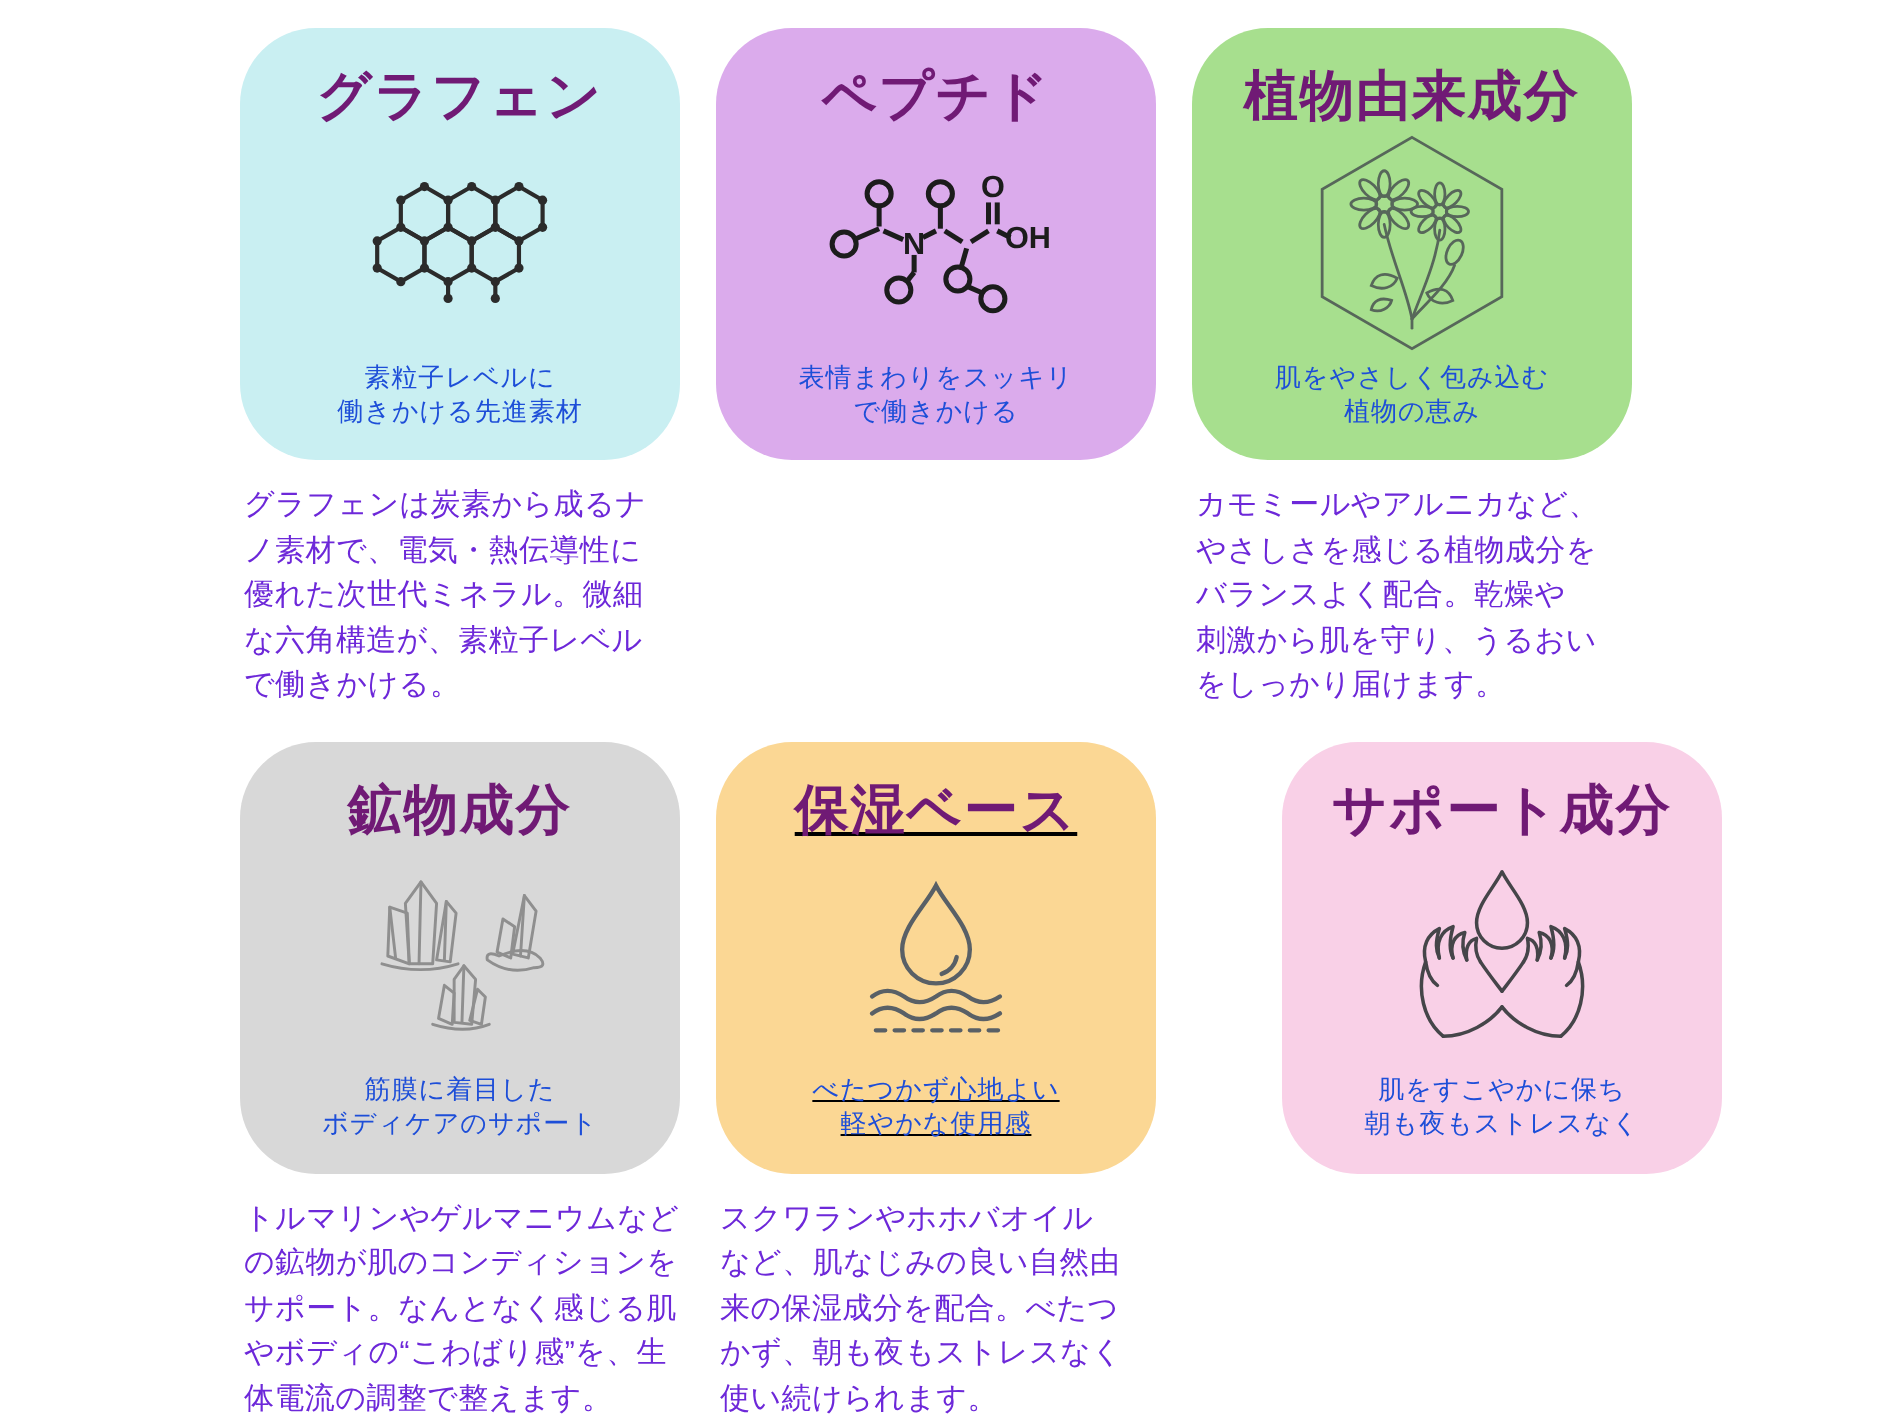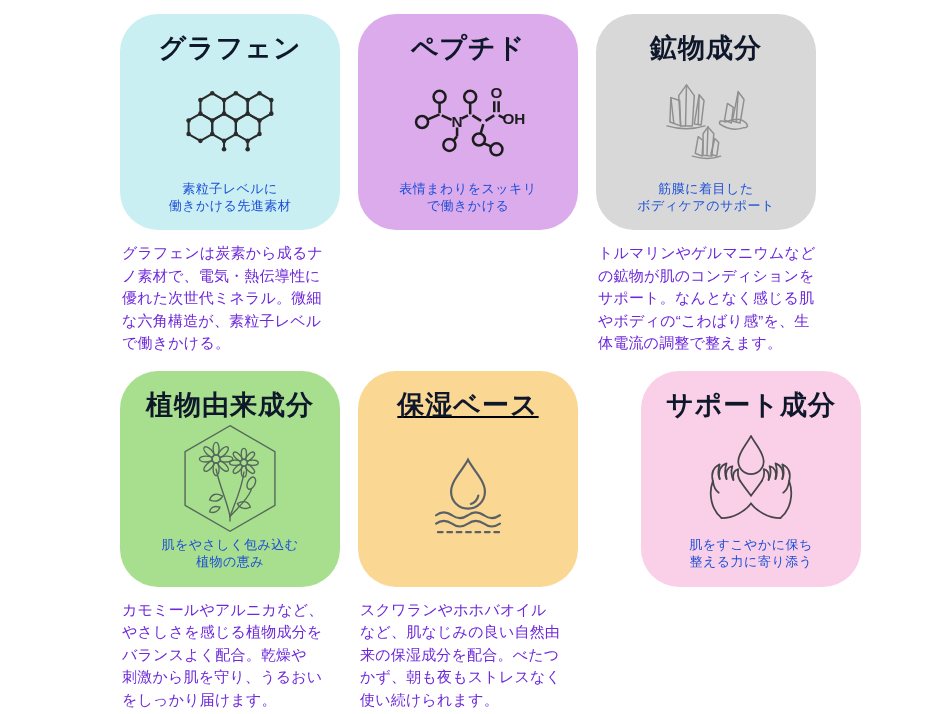--- a/index.html
+++ b/index.html
@@ -11,21 +11,21 @@
     position:absolute;left:120px;top:14px;
     display:grid;grid-template-columns:repeat(3,220px);column-gap:18px;row-gap:16px;
   }
   .cell{width:220px;display:flex;flex-direction:column;}
   .card{
     width:220px;height:216px;border-radius:38px;box-sizing:border-box;
     display:flex;flex-direction:column;align-items:center;justify-content:space-between;
     padding:20px 8px 16px 8px;
   }
   .card-title{
-    font-size:27px;font-weight:800;color:#0f172a;letter-spacing:1px;
+    font-size:27px;font-weight:800;color:#701a75;letter-spacing:1px;
     text-align:center;line-height:1.1;white-space:nowrap;
   }
   .icon-wrap{flex:1;display:flex;align-items:center;justify-content:center;min-height:0;}
   .icon-wrap svg{display:block;max-height:100%;}
   .card-subtitle{
     font-size:13px;color:#1d4ed8;text-align:center;line-height:1.32;
     white-space:pre-line;letter-spacing:0.5px;
   }
   .desc{
     margin-top:12px;padding-left:2px;
@@ -121,55 +121,20 @@
             <line x1="42" y1="45" x2="38.8" y2="49"></line>
           </g>
           <text class="mol-label" x="42" y="36.5" text-anchor="middle">N</text>
           <text class="mol-label" x="78" y="10.5" text-anchor="middle">O</text>
           <text class="mol-label" x="94" y="34" text-anchor="middle">OH</text>
         </svg>
       </div>
       <div class="card-subtitle">表情まわりをスッキリ
 で働きかける</div>
     </div>
-  </div>
-
-  <div class="cell">
-    <div class="card" style="background: rgb(216, 216, 216);">
-      <div class="card-title">鉱物成分</div>
-      <div class="icon-wrap">
-        <svg viewBox="0 0 100 82" width="98" height="80" aria-hidden="true">
-          <g stroke="#8f8f8f" stroke-width="1.5" fill="none" stroke-linejoin="round" stroke-linecap="round">
-            <path d="M30,3 L38,14 L36,45 L24,45 L22,14 Z"></path>
-            <path d="M30,3 L29,45"></path>
-            <path d="M14,16 L23,19 L24,45 L13,41 Z"></path>
-            <path d="M14,16 L17,42"></path>
-            <path d="M43,13 L48,19 L45,44 L38,43 Z"></path>
-            <path d="M43,13 L42,43"></path>
-            <path d="M10,45 Q30,51 49,45"></path>
-            <path d="M83,10 L89,18 L85,42 L77,40 Z"></path>
-            <path d="M83,10 L81,41"></path>
-            <path d="M72,22 L78,26 L76,42 L69,39 Z"></path>
-            <path d="M64,43 Q63,38 70,41 Q84,35 91,42 Q95,47 88,47 Q75,51 64,43 Z"></path>
-            <path d="M52,46 L58,53 L56,76 L47,75 L47,53 Z"></path>
-            <path d="M52,46 L51,75"></path>
-            <path d="M42,56 L47,60 L46,76 L39,73 Z"></path>
-            <path d="M59,58 L63,62 L61,76 L55,74 Z"></path>
-            <path d="M36,76 Q52,81 65,76"></path>
-          </g>
-        </svg>
-      </div>
-      <div class="card-subtitle">筋膜に着目した
-ボディケアのサポート</div>
-    </div>
-    <div class="desc">トルマリンやゲルマニウムなど
-の鉱物が肌のコンディションを
-サポート。なんとなく感じる肌
-やボディの“こわばり感”を、生
-体電流の調整で整えます。</div>
   </div>
 
   <div class="cell">
     <div class="card" style="background: rgb(167, 223, 142);">
       <div class="card-title">植物由来成分</div>
       <div class="icon-wrap">
         <svg viewBox="0 0 110 122" width="102" height="113" aria-hidden="true">
           <g stroke="#57675a" stroke-width="1.5" fill="none" stroke-linecap="round">
             <path d="M55,4 L103.5,32 L103.5,90 L55,118 L6.5,90 L6.5,32 Z"></path>
             <g transform="translate(40,40)">
@@ -209,33 +174,70 @@
 植物の恵み</div>
     </div>
     <div class="desc">カモミールやアルニカなど、
 やさしさを感じる植物成分を
 バランスよく配合。乾燥や
 刺激から肌を守り、うるおい
 をしっかり届けます。</div>
   </div>
 
   <div class="cell">
+    <div class="card" style="background: rgb(216, 216, 216);">
+      <div class="card-title">鉱物成分</div>
+      <div class="icon-wrap">
+        <svg viewBox="0 0 100 82" width="98" height="80" aria-hidden="true">
+          <g stroke="#8f8f8f" stroke-width="1.5" fill="none" stroke-linejoin="round" stroke-linecap="round">
+            <path d="M30,3 L38,14 L36,45 L24,45 L22,14 Z"></path>
+            <path d="M30,3 L29,45"></path>
+            <path d="M14,16 L23,19 L24,45 L13,41 Z"></path>
+            <path d="M14,16 L17,42"></path>
+            <path d="M43,13 L48,19 L45,44 L38,43 Z"></path>
+            <path d="M43,13 L42,43"></path>
+            <path d="M10,45 Q30,51 49,45"></path>
+            <path d="M83,10 L89,18 L85,42 L77,40 Z"></path>
+            <path d="M83,10 L81,41"></path>
+            <path d="M72,22 L78,26 L76,42 L69,39 Z"></path>
+            <path d="M64,43 Q63,38 70,41 Q84,35 91,42 Q95,47 88,47 Q75,51 64,43 Z"></path>
+            <path d="M52,46 L58,53 L56,76 L47,75 L47,53 Z"></path>
+            <path d="M52,46 L51,75"></path>
+            <path d="M42,56 L47,60 L46,76 L39,73 Z"></path>
+            <path d="M59,58 L63,62 L61,76 L55,74 Z"></path>
+            <path d="M36,76 Q52,81 65,76"></path>
+          </g>
+        </svg>
+      </div>
+      <div class="card-subtitle">筋膜に着目した
+ボディケアのサポート</div>
+    </div>
+    <div class="desc">トルマリンやゲルマニウムなど
+の鉱物が肌のコンディションを
+サポート。なんとなく感じる肌
+やボディの“こわばり感”を、生
+体電流の調整で整えます。</div>
+  </div>
+
+  <div class="cell">
     <div class="card" style="background: rgb(251, 215, 148); text-decoration: underline;">
       <div class="card-title">保湿ベース</div>
       <div class="icon-wrap">
         <svg viewBox="0 0 100 86" width="94" height="81" aria-hidden="true">
           <g stroke="#596066" stroke-width="2.3" fill="none" stroke-linecap="round">
             <path d="M50,5 C45,15 32,27 32,39 A18,18 0 0 0 68,39 C68,27 55,15 50,5 Z"></path>
             <path d="M61,43 A12,12 0 0 1 53,52"></path>
             <path d="M16,64 q8,-6 17,0 q8,6 17,0 q8,-6 17,0 q8,6 17,0"></path>
             <path d="M16,73 q8,-6 17,0 q8,6 17,0 q8,-6 17,0 q8,6 17,0"></path>
             <line x1="18" y1="82" x2="84" y2="82" stroke-dasharray="5 5"></line>
           </g>
         </svg>
       </div>
+      <div class="card-subtitle">べたつかず心地よい
+軽やかな使用感</div>
     </div>
     <div class="desc">スクワランやホホバオイル
 など、肌なじみの良い自然由
 来の保湿成分を配合。べたつ
 かず、朝も夜もストレスなく
 使い続けられます。</div>
   </div>
 
   <div class="cell">
     <div class="card" style="background: rgb(249, 208, 231); margin-left: 45px;">
@@ -251,17 +253,17 @@
               <path d="M25,48 C23,41 26,36 31,35 C29,41 30,45 32,49"></path>
               <path d="M32,49 C31,43 33,39 37,38 C36,43 37,47 39,50"></path>
               <path d="M39,50 C43,56 47,61 50,65"></path>
               <path d="M20,88 C32,88 44,81 50,73"></path>
             </g>
             <use href="#handL" transform="translate(100 0) scale(-1 1)"></use>
           </g>
         </svg>
       </div>
       <div class="card-subtitle">肌をすこやかに保ち
-整える力に寄り添う</div>
+朝も夜もストレスなく</div>
     </div>
   </div>
 
 </div>
 
 </body></html>

